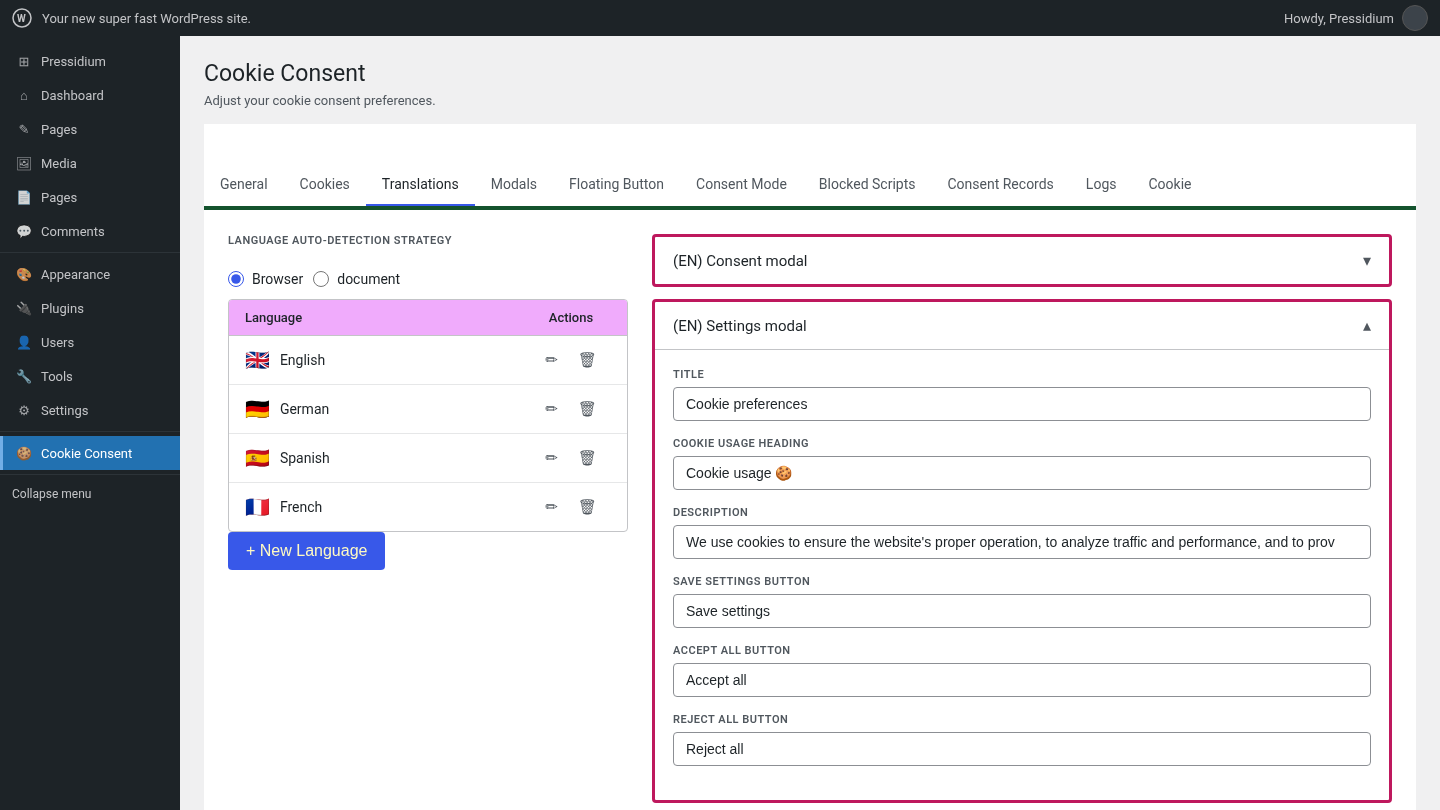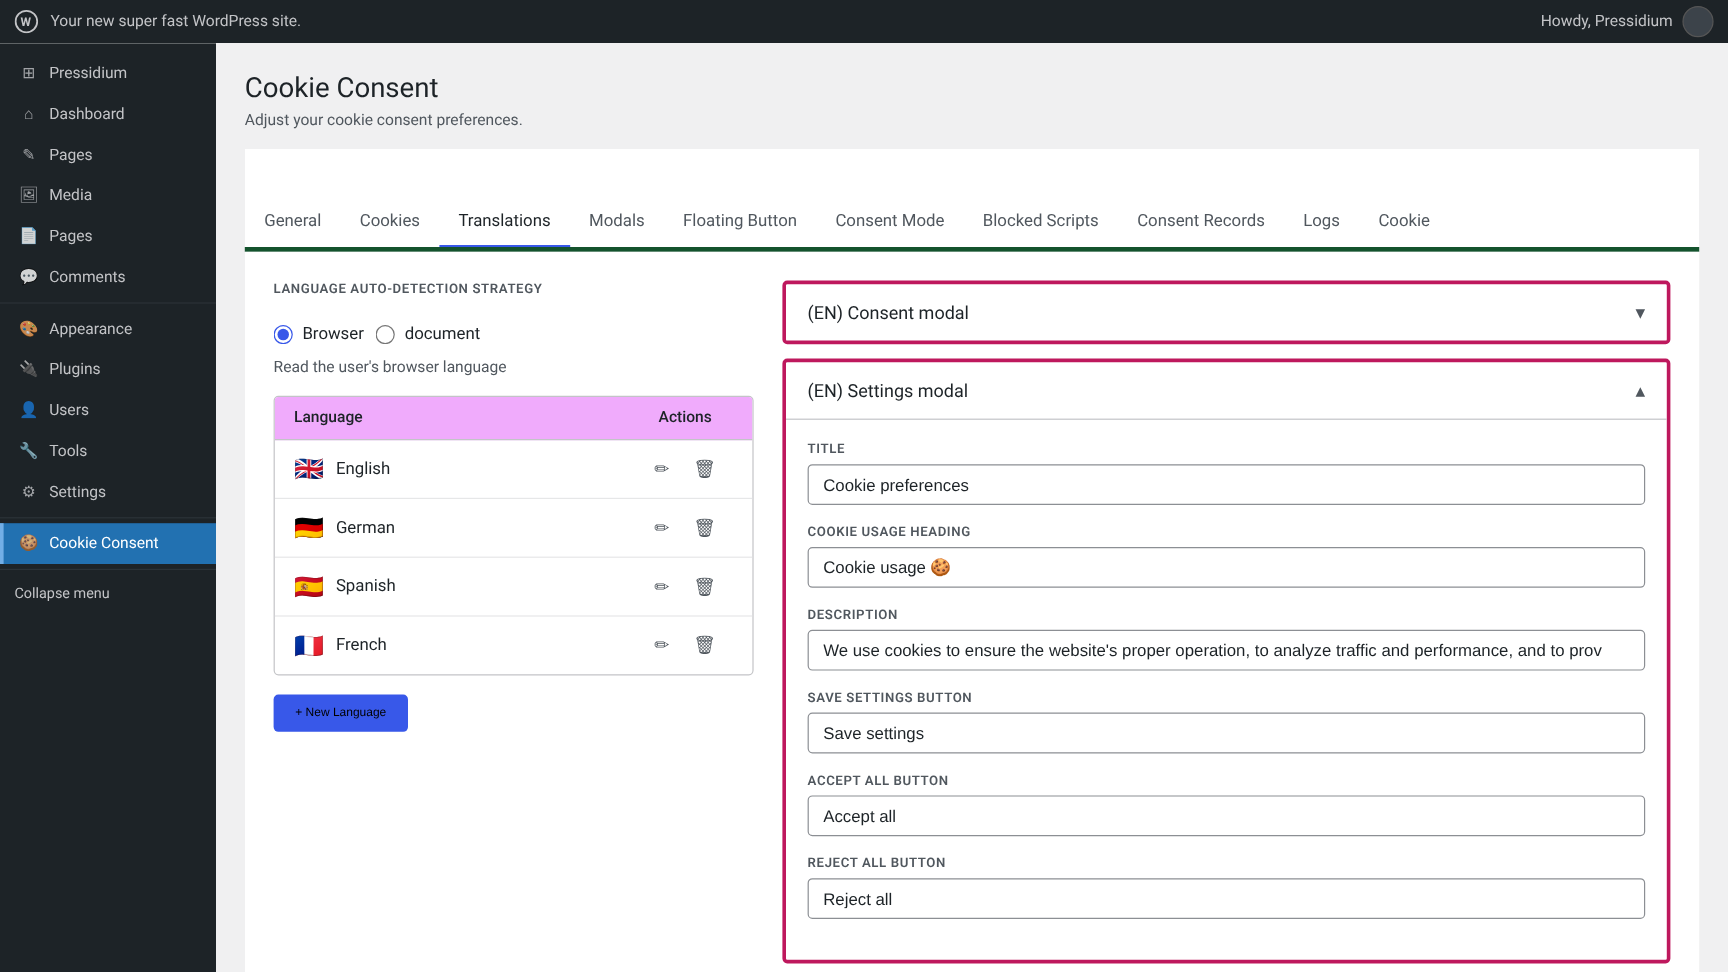--- a/index.html
+++ b/index.html
@@ -123,27 +123,26 @@
     .lang-name { display: flex; align-items: center; gap: 10px; flex: 1; font-size: 14px; color: #1d2327; }
     .flag { font-size: 20px; }
     .lang-actions { width: 80px; display: flex; gap: 12px; justify-content: center; align-items: center; }
     .action-btn { background: none; border: none; cursor: pointer; color: #50575e; font-size: 15px; padding: 2px 4px; }
 
     
     .new-lang-btn {
       display: flex;
       align-items: center;
       gap: 8px;
-      margin-top: 16px;
       background: #3858e9;
-      color: #000000;
+      color: #fef9c3;
       border: none;
       padding: 10px 18px;
       border-radius: 4px;
-      font-size: 10px;
+      font-size: 16px;
       cursor: pointer;
       font-weight: 500;
     }
 
     
     .right-panel { flex: 1; }
     .accordion-item { border: 3px solid #be185d; border-radius: 4px; margin-bottom: 12px; }
     .accordion-header {
       display: flex;
       align-items: center;
@@ -272,21 +271,20 @@
         <div class="radio-group">
           <label class="radio-item">
             <input type="radio" name="strategy" checked="" style="">
             <span>Browser</span>
           </label>
           <label class="radio-item">
             <input type="radio" name="strategy" style="">
             <span>document</span>
           </label>
         </div>
-        <p class="strategy-hint">Read the user's browser language</p>
 
         <div class="lang-table">
           <div class="lang-table-header">
             <div class="lang-col">Language</div>
             <div class="actions-col">Actions</div>
           </div>
 
           <div class="lang-row">
             <div class="lang-name">
               <span class="flag">🇬🇧</span>

